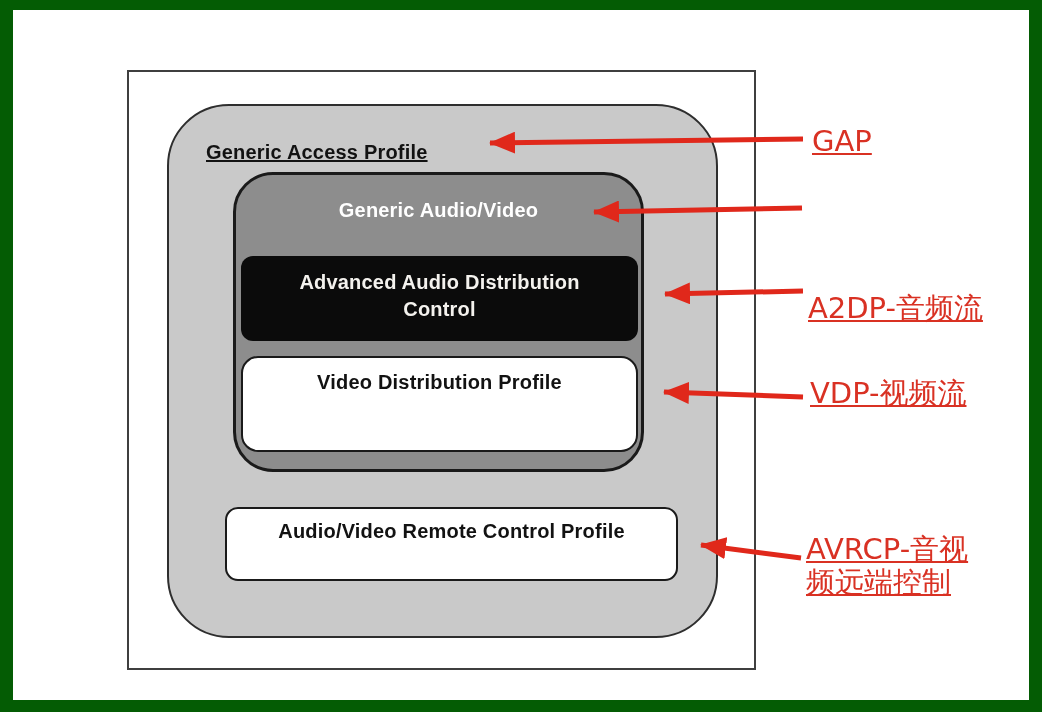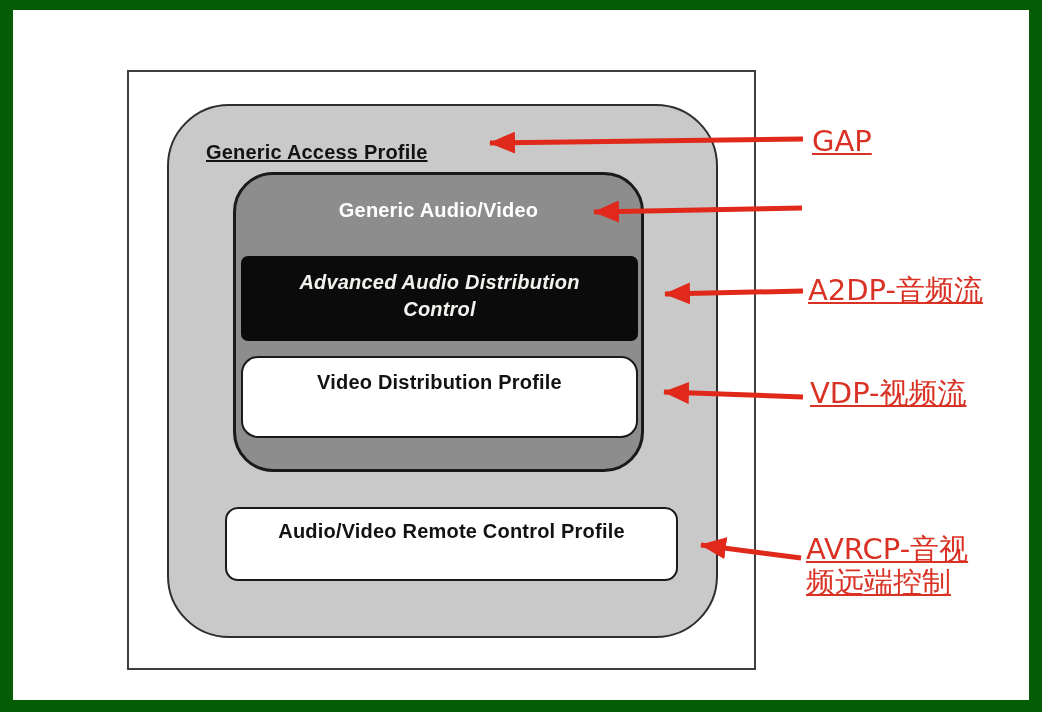--- a/index.html
+++ b/index.html
@@ -88,42 +88,41 @@
     line-height: 26px;
     letter-spacing: 0.2px;
   }
   .a2dp-box {
     position: absolute;
     left: 241px;
     top: 256px;
     width: 397px;
     height: 85px;
     background: var(--a2dp-black);
-    border-radius: 7px;
-    box-sizing: border-box;
-    font-style: italic;
+    border-radius: 12px;
+    box-sizing: border-box;
   }
   .a2dp-label {
     position: absolute;
     left: 0;
     top: 13px;
     width: 100%;
     text-align: center;
     font-size: 20px;
     font-weight: bold;
     color: #f4f2ee;
     line-height: 27px;
     letter-spacing: 0.2px;
   }
   .vdp-box {
     position: absolute;
     left: 241px;
     top: 356px;
     width: 397px;
-    height: 82px;
+    height: 96px;
     background: var(--box-white);
     border: 2.5px solid #1a1a1a;
     border-radius: 17px;
     box-sizing: border-box;
   }
   .vdp-label {
     position: absolute;
     left: 0;
     top: 13px;
     width: 100%;
@@ -160,21 +159,21 @@
     position: absolute;
     color: var(--label-red);
     font-family: "DejaVu Sans", sans-serif;
     font-size: 29px;
     line-height: 33px;
     white-space: nowrap;
     text-decoration: underline;
   }
   .ann-gap   { left: 812px; top: 125px; }
   .ann-gavdp { left: 806px; top: 195px; }
-  .ann-a2dp  { left: 808px; top: 274px; }
+  .ann-a2dp  { left: 808px; top: 292px; }
   .ann-vdp   { left: 810px; top: 377px; }
   .ann-avrcp { left: 806px; top: 533px; }
   svg.arrows {
     position: absolute;
     left: 0;
     top: 0;
     width: 1042px;
     height: 712px;
     pointer-events: none;
   }

